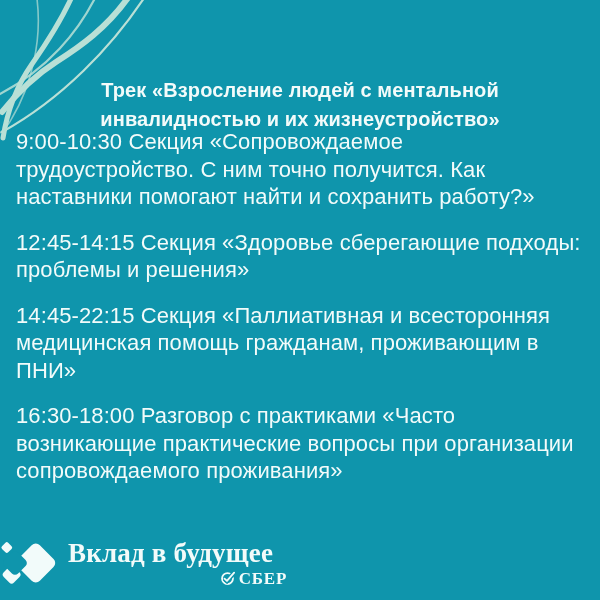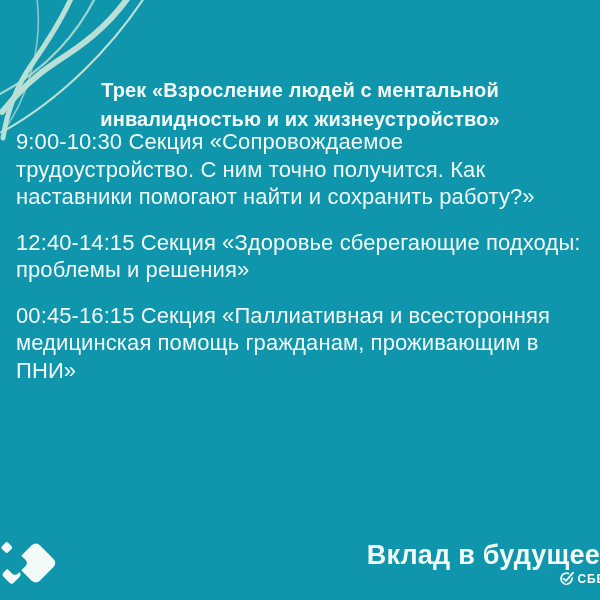--- a/index.html
+++ b/index.html
@@ -26,51 +26,52 @@
     letter-spacing:0.1px;
   }
   .schedule{position:absolute;top:128px;left:16px;right:13px;}
   .schedule-item{
     margin:0 0 18px 0;
     font-size:22px;line-height:27.5px;font-weight:400;
     letter-spacing:0.1px;
   }
   .footer{
     position:absolute;left:0;right:0;bottom:9px;
-    display:flex;justify-content:space-between;align-items:center;
+    display:flex;justify-content:flex-start;align-items:center;gap:10px;font-family:Liberation Serif, serif;
   }
   .brand-col{display:flex;flex-direction:column;}
   .brand{font-size:27px;font-weight:700;letter-spacing:0.2px;line-height:30px;}
   .sber-row{
     align-self:flex-end;margin-right:-14px;margin-top:1px;
     display:flex;align-items:center;gap:4px;
   }
-  .sber-label{font-size:12px;font-weight:700;letter-spacing:0.8px;}
+  .sber-label{font-size:17px;font-weight:700;letter-spacing:0.8px;}
 </style>
 </head>
 <body>
 
 <div class="poster">
 
   <svg class="decor" width="170" height="180" viewBox="0 0 170 180" fill="none">
     <g stroke="var(--decor_lines)" fill="none" stroke-linecap="round">
       <path d="M132,-8 C108,28 78,48 56,62 C34,76 18,92 2,112" stroke-width="6"></path>
       <path d="M74,-8 C62,20 46,44 32,64 C18,84 8,106 3,138" stroke-width="5"></path>
       <path d="M148,-8 C112,48 60,100 2,132" stroke-width="2.2"></path>
       <path d="M98,-8 C80,30 48,70 -4,96" stroke-width="2.2" opacity="0.85"></path>
       <path d="M36,-8 C44,40 30,88 12,118 C8,126 3,131 -2,134" stroke-width="1.6" opacity="0.7"></path>
     </g>
   </svg>
 
   <h1 class="title">Трек «Взросление людей с ментальной инвалидностью и их жизнеустройство»</h1>
 
   <div class="schedule">
     <p class="schedule-item">9:00-10:30 Секция «Сопровождаемое трудоустройство. С ним точно получится. Как наставники помогают найти и сохранить работу?»</p>
-    <p class="schedule-item">12:40-14:15 Секция «Здоровье сберегающие подходы: проблемы и решения»</p>
-    <p class="schedule-item">00:45-16:15 Секция «Паллиативная и всесторонняя медицинская помощь гражданам, проживающим в ПНИ»</p>
+    <p class="schedule-item">12:45-14:15 Секция «Здоровье сберегающие подходы: проблемы и решения»</p>
+    <p class="schedule-item">14:45-22:15 Секция «Паллиативная и всесторонняя медицинская помощь гражданам, проживающим в ПНИ»</p>
+    <p class="schedule-item">16:30-18:00 Разговор с практиками «Часто возникающие практические вопросы при организации сопровождаемого проживания»</p>
   </div>
 
   <div class="footer">
 
     <svg width="58" height="56" viewBox="0 0 60 58" fill="none" style="color:var(--text)">
 
       <rect x="21" y="13" width="32" height="32" rx="6" transform="rotate(45 37 29)" fill="currentColor"></rect>
 
       <rect x="4.5" y="33.5" width="15" height="15" rx="3.5" transform="rotate(45 12 41)" fill="currentColor"></rect>
 

